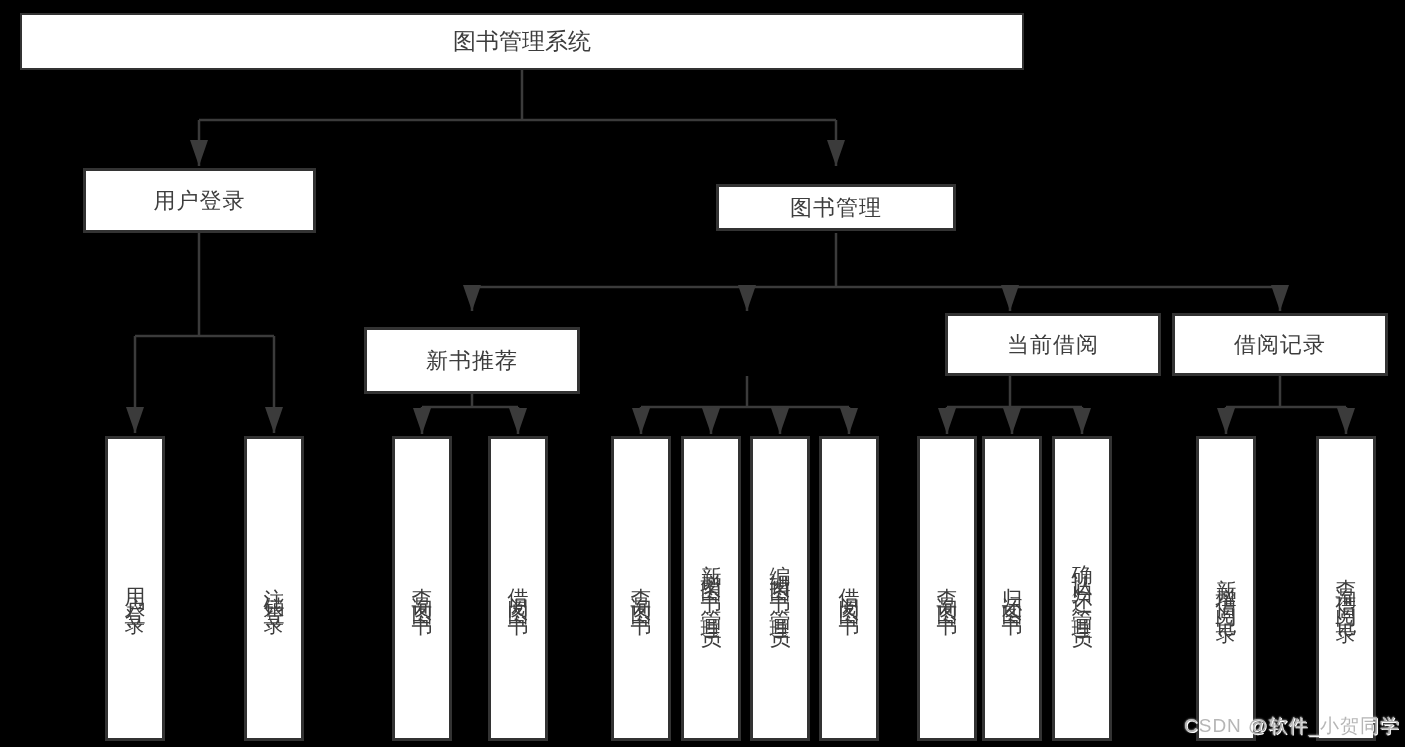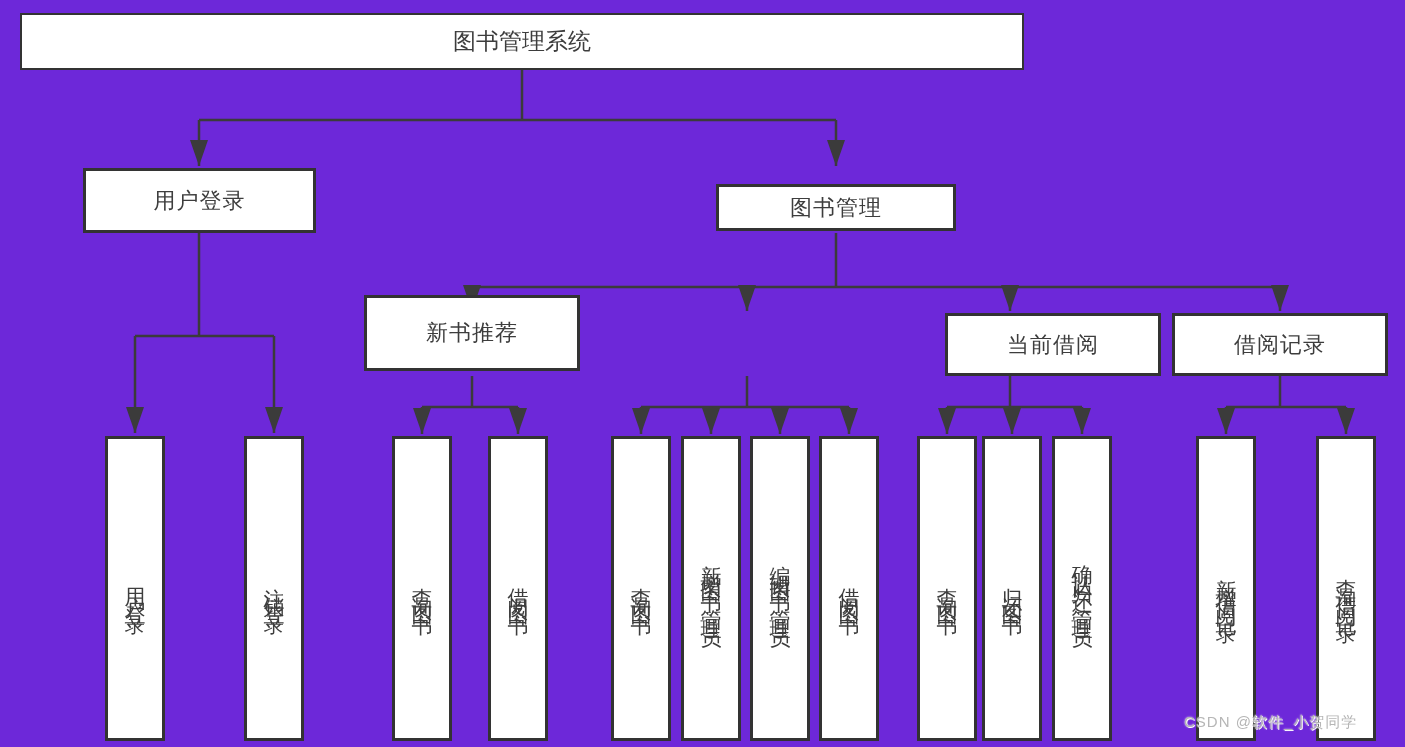--- a/index.html
+++ b/index.html
@@ -4,21 +4,21 @@
 <style>
   * { margin:0; padding:0; box-sizing:border-box; }
   html,body { background:#ffffff; }
   body {
     font-family:"Liberation Sans","DejaVu Sans",sans-serif;
     color:#3d3d3d;
   }
   .canvas {
     position:relative;
     width:1405px; height:747px;
-    background:#6d28d9;
+    background:#000000;
     overflow:hidden;
   }
   svg.wires { position:absolute; left:0; top:0; width:1405px; height:747px; }
   .box {
     position:absolute;
     background:#ffffff;
     border:3px solid #333333;
     display:flex;
     align-items:center;
     justify-content:center;
@@ -32,21 +32,21 @@
   .box.v span {
     writing-mode:vertical-rl;
     text-orientation:upright;
     letter-spacing:9px;
     line-height:1.05;
     white-space:nowrap;
   }
   .watermark {
     position:absolute;
     left:1184px; top:713px;
-    font-size:15px;
+    font-size:19px;
     letter-spacing:1px;
     color:#b6b6b6;
     text-shadow:0 0 2px #ffffff, 1px 1px 0 #ffffff;
     z-index:3;
     white-space:nowrap;
   }
 </style>
 </head>
 <body>
 
@@ -106,21 +106,21 @@
     <span>图书管理系统</span>
   </div>
 
   <div class="box h" style="left:83px;top:168px;width:233px;height:65px">
     <span>用户登录</span>
   </div>
   <div class="box h" style="left:716px;top:184px;width:240px;height:47px">
     <span>图书管理</span>
   </div>
 
-  <div class="box h" style="left:364px;top:295px;width:216px;height:76px">
+  <div class="box h" style="left:364px;top:327px;width:216px;height:67px">
     <span>新书推荐</span>
   </div>
   <div class="box h" style="left:945px;top:313px;width:216px;height:63px">
     <span>当前借阅</span>
   </div>
   <div class="box h" style="left:1172px;top:313px;width:216px;height:63px">
     <span>借阅记录</span>
   </div>
 
   <div class="box v" style="left:105px;top:436px;width:60px;height:305px">

